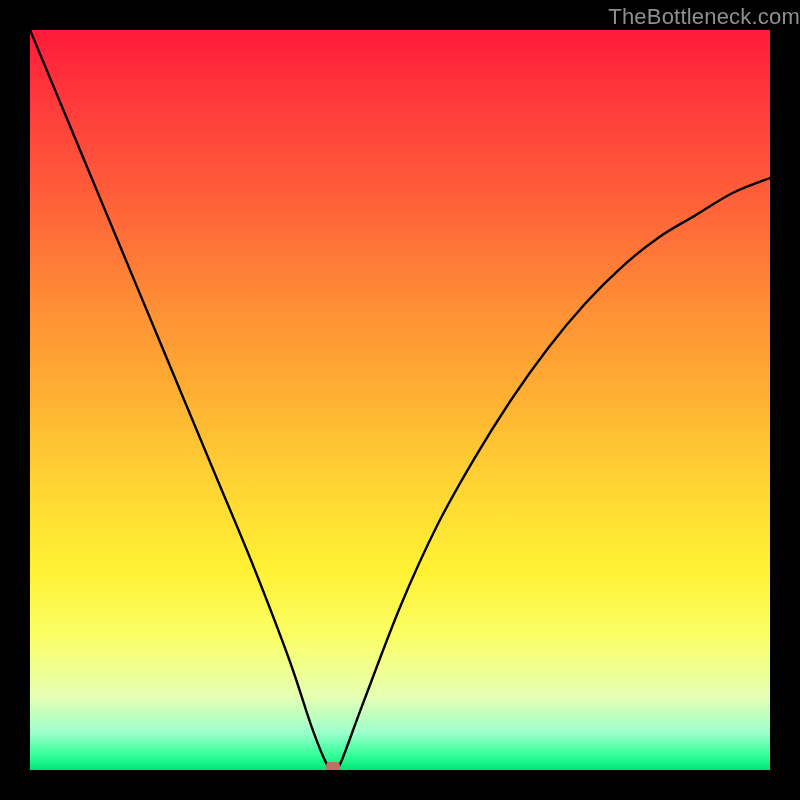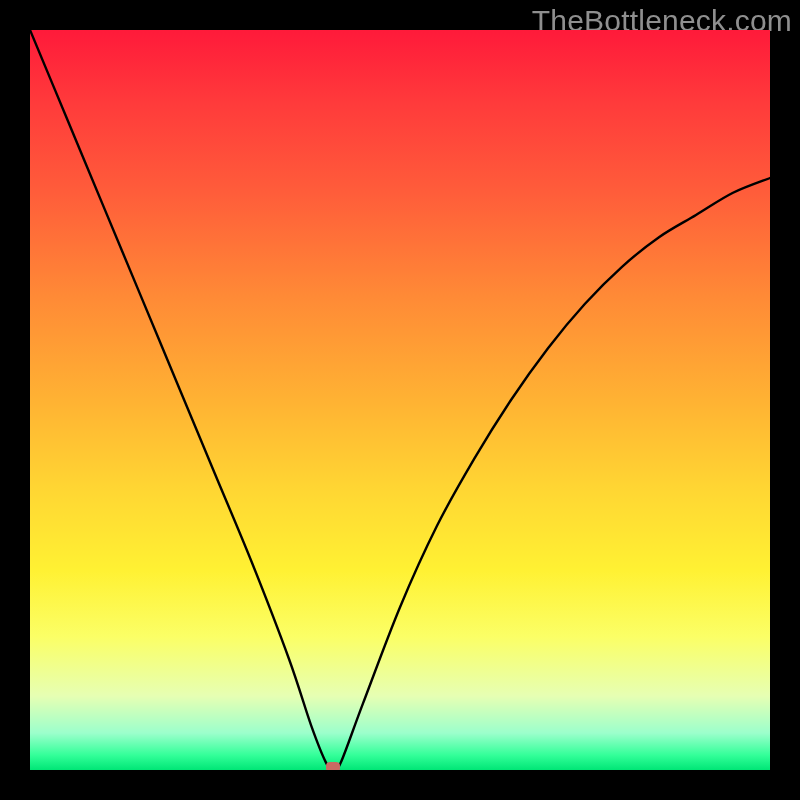--- a/index.html
+++ b/index.html
@@ -47,23 +47,23 @@
   }
   svg.curve {
     position: absolute;
     left: 0; top: 0;
     width: 740px;
     height: 740px;
   }
   .watermark {
     position: absolute;
     top: 4px;
-    right: 8px;
+    right: 0;
     color: #8f8f8f;
-    font-size: 30px;
+    font-size: 22px;
     font-weight: 500;
     letter-spacing: 0.2px;
     user-select: none;
   }
   .marker {
     position: absolute;
     width: 14px;
     height: 10px;
     border-radius: 4px;
     background: #c96a63;

